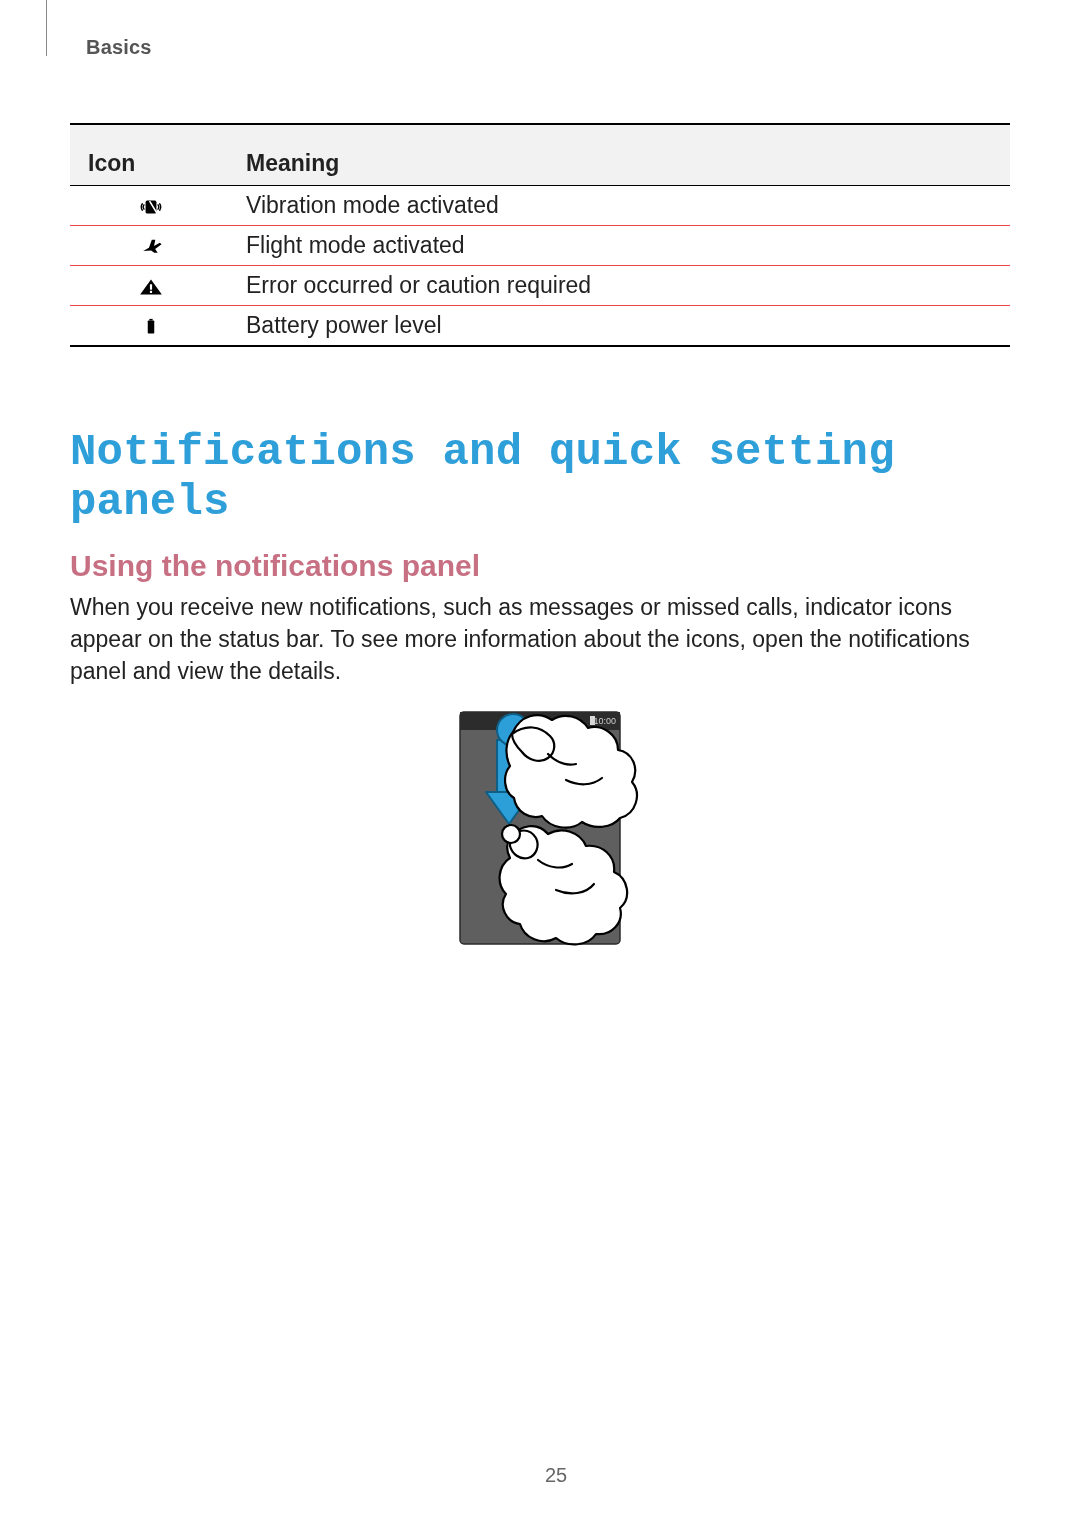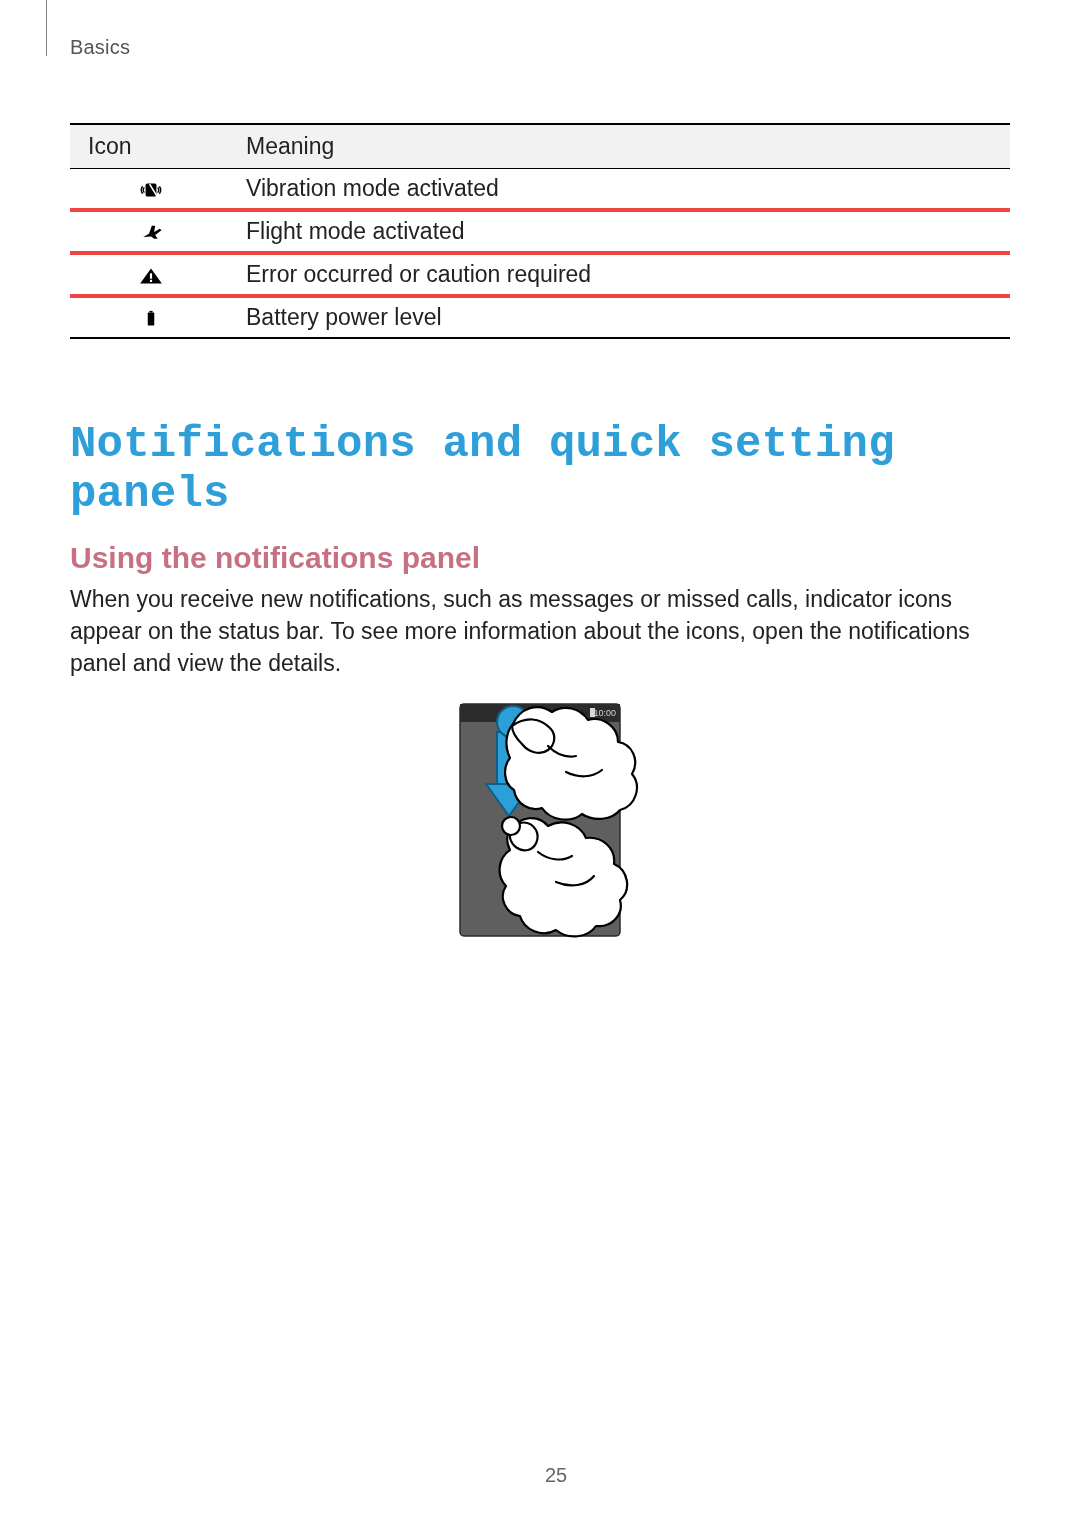--- a/index.html
+++ b/index.html
@@ -20,47 +20,48 @@
     position: absolute;
     top: 0;
     left: 46px;
     width: 1px;
     height: 56px;
     background: #888;
   }
   .section-label {
     font-size: 20px;
     color: #555;
-    margin-left: 0;
+    margin-left: 16px;
     margin-top: -4px;
     letter-spacing: 0.2px;
+    font-weight: bold;
   }
   .icon-table {
     width: 100%;
     border-collapse: collapse;
     margin-top: 64px;
     font-size: 23px;
   }
   .icon-table thead tr {
     border-top: 2px solid #000;
     border-bottom: 1px solid #000;
     background: #f2f2f2;
   }
   .icon-table th {
     text-align: left;
-    font-weight: 400;
-    padding: 8px 14px 8px 14px;
+    font-weight: 700;
+    padding: 25px 14px 8px 14px;
   }
   .icon-table th.col-icon {
     width: 130px;
     text-align: left;
     padding-left: 18px;
   }
   .icon-table tbody tr {
-    border-bottom: 4px solid #ef4444;
+    border-bottom: 1px solid #ef4444;
   }
   .icon-table tbody tr:last-child {
     border-bottom: 2px solid #000;
   }
   .icon-table td {
     padding: 6px 14px;
     vertical-align: middle;
   }
   .icon-table td.cell-icon {
     text-align: center;

